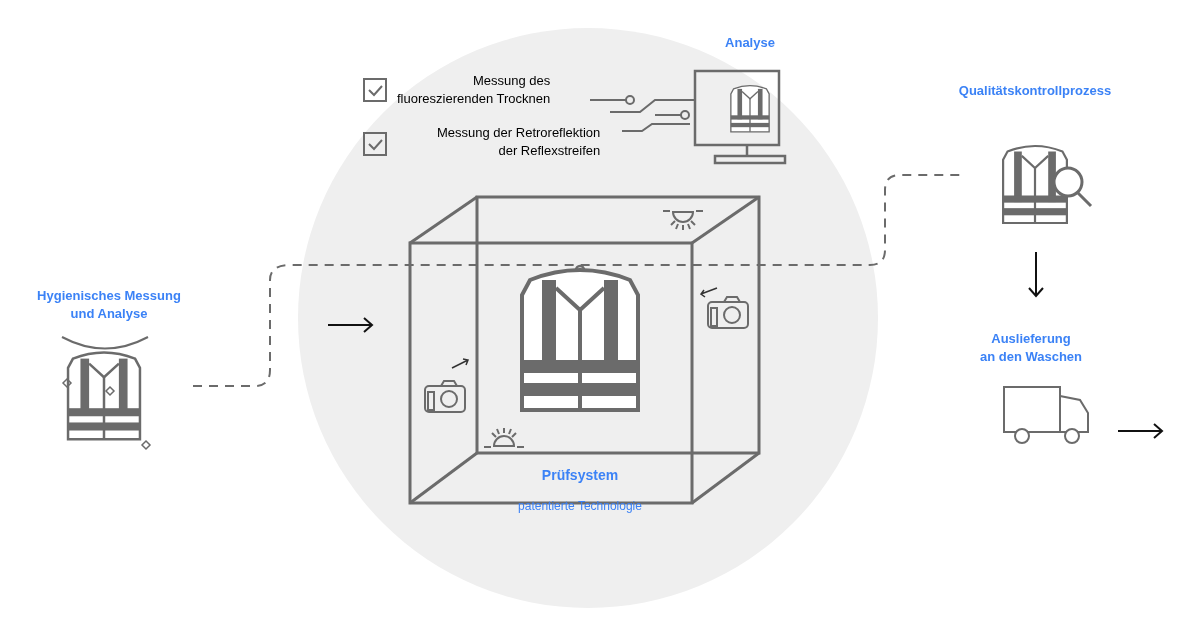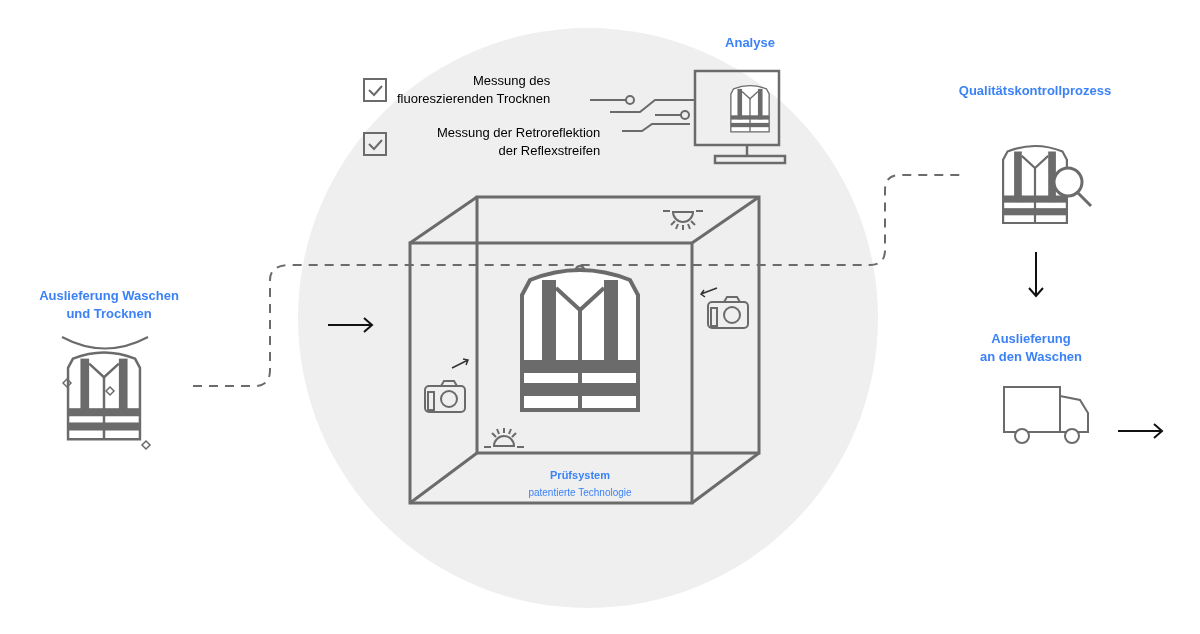--- a/index.html
+++ b/index.html
@@ -107,24 +107,24 @@
 <div class="lbl" style="left:700px;top:34px;width:100px;">Analyse</div>
 <div class="chk" style="left:397px;top:72px;">
   <div>Messung des</div>
   <div>fluoreszierenden Trocknen</div>
 </div>
 <div class="chk" style="left:397px;top:124px;margin-left:40px;">
   <div>Messung der Retroreflektion</div>
   <div>der Reflexstreifen</div>
 </div>
 <div class="lbl" style="left:0px;top:287px;width:218px;">
-  <div>Auslieferung Waschen</div>
-  <div>und Trocknen</div>
+  <div>Hygienisches Messung</div>
+  <div>und Analyse</div>
 </div>
-<div class="lbl" style="left:480px;top:466px;width:200px;font-size:11px;">Prüfsystem</div>
-<div class="lbl" style="left:480px;top:484px;width:200px;font-size:10px;font-weight:normal;">patentierte Technologie</div>
+<div class="lbl" style="left:480px;top:466px;width:200px;font-size:14px;">Prüfsystem</div>
+<div class="lbl" style="left:480px;top:497px;width:200px;font-size:12px;font-weight:normal;">patentierte Technologie</div>
 <div class="lbl" style="left:930px;top:82px;width:210px;">
   <div>Qualitätskontrollprozess</div>
 </div>
 <div class="lbl" style="left:956px;top:330px;width:150px;">
   <div>Auslieferung</div>
   <div>an den Waschen</div>
 </div>
 
 </body></html>

